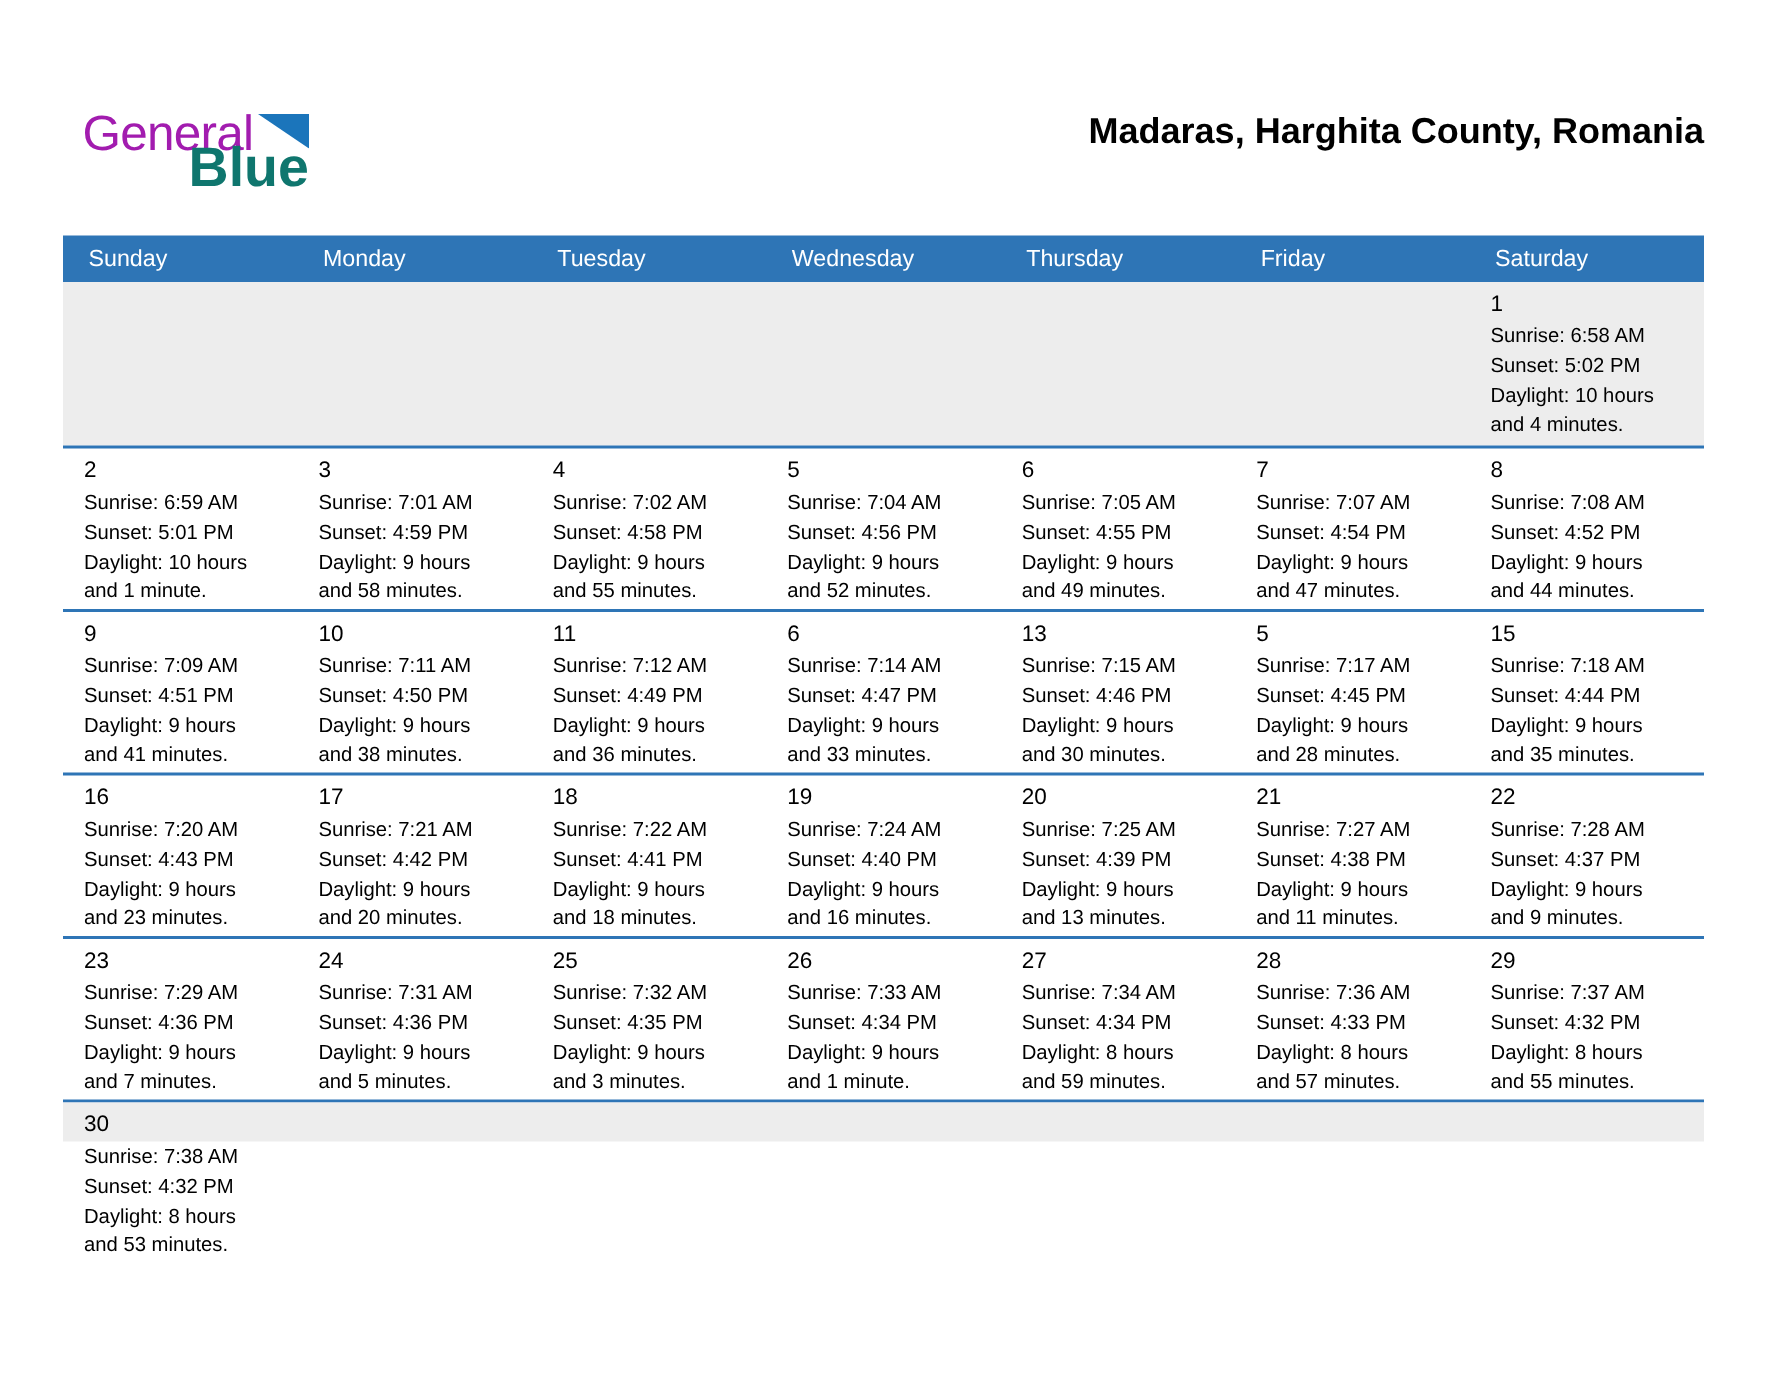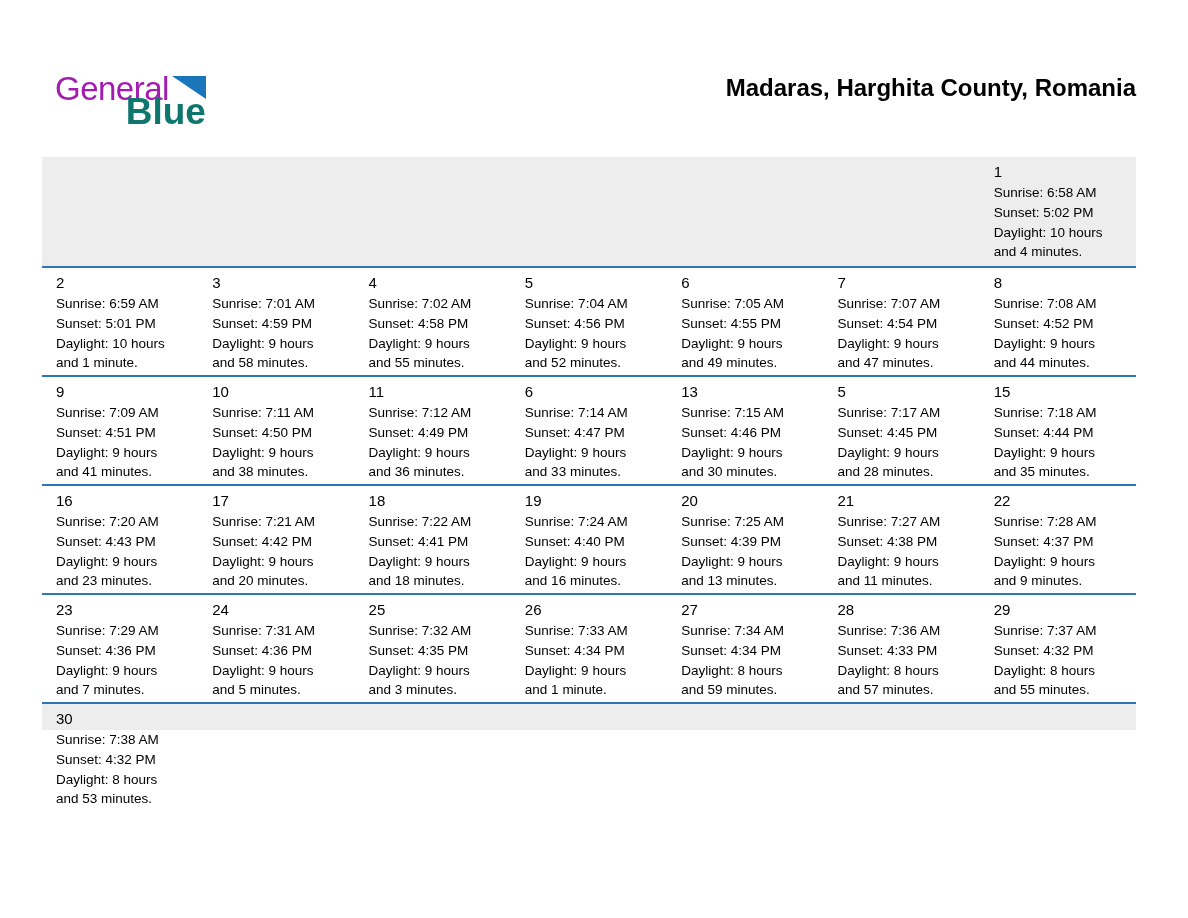--- a/index.html
+++ b/index.html
@@ -51,20 +51,29 @@
     <div class="logo-row2">
       <span class="logo-blue">Blue</span>
     </div>
   </div>
 
   <div class="header-right">
     <div class="cal-subtitle">Madaras, Harghita County, Romania</div>
   </div>
 
   <div class="calendar">
+    <div class="weekday-row">
+      <div class="weekday-cell">Sunday</div>
+      <div class="weekday-cell">Monday</div>
+      <div class="weekday-cell">Tuesday</div>
+      <div class="weekday-cell">Wednesday</div>
+      <div class="weekday-cell">Thursday</div>
+      <div class="weekday-cell">Friday</div>
+      <div class="weekday-cell">Saturday</div>
+    </div>
     <div>
         <div class="week-row shaded">
           <div class="day-cell"></div>
           <div class="day-cell"></div>
           <div class="day-cell"></div>
           <div class="day-cell"></div>
           <div class="day-cell"></div>
           <div class="day-cell"></div>
           <div class="day-cell">
             <div class="day-number">1</div>

